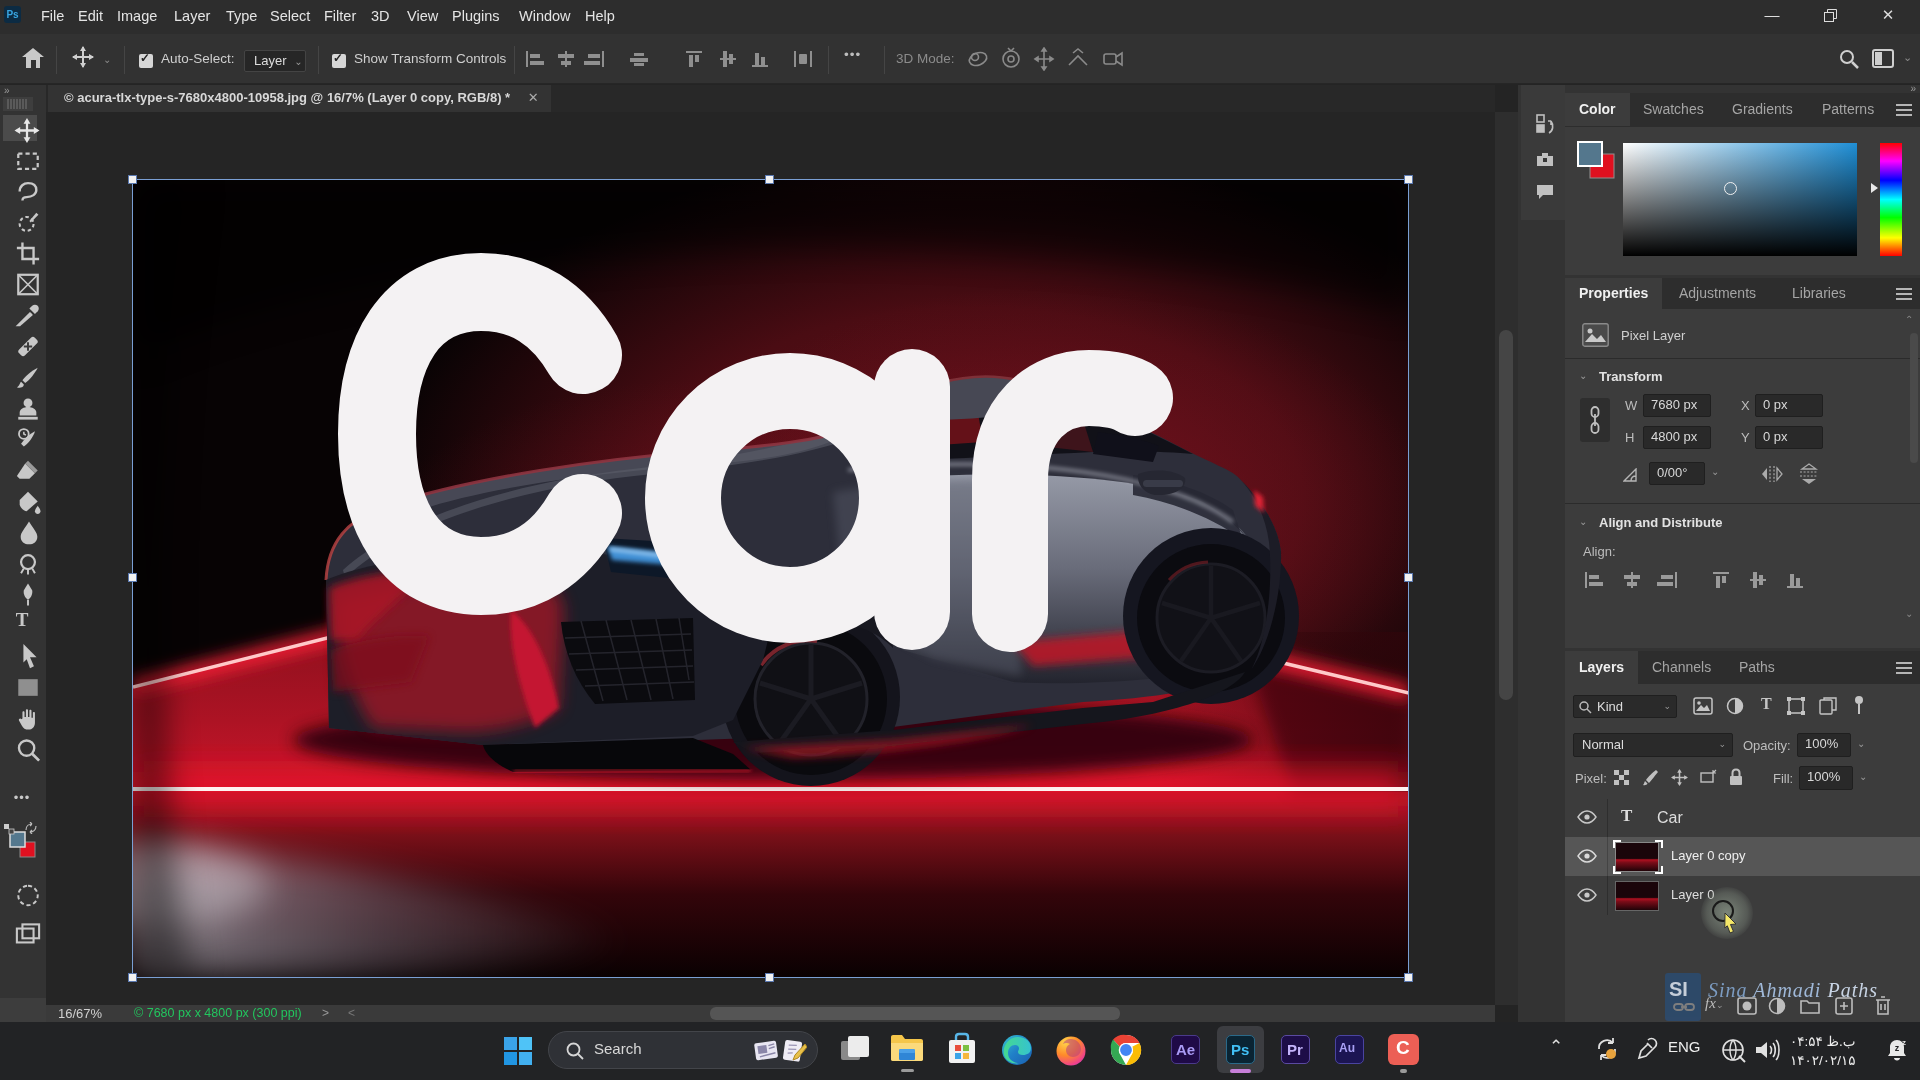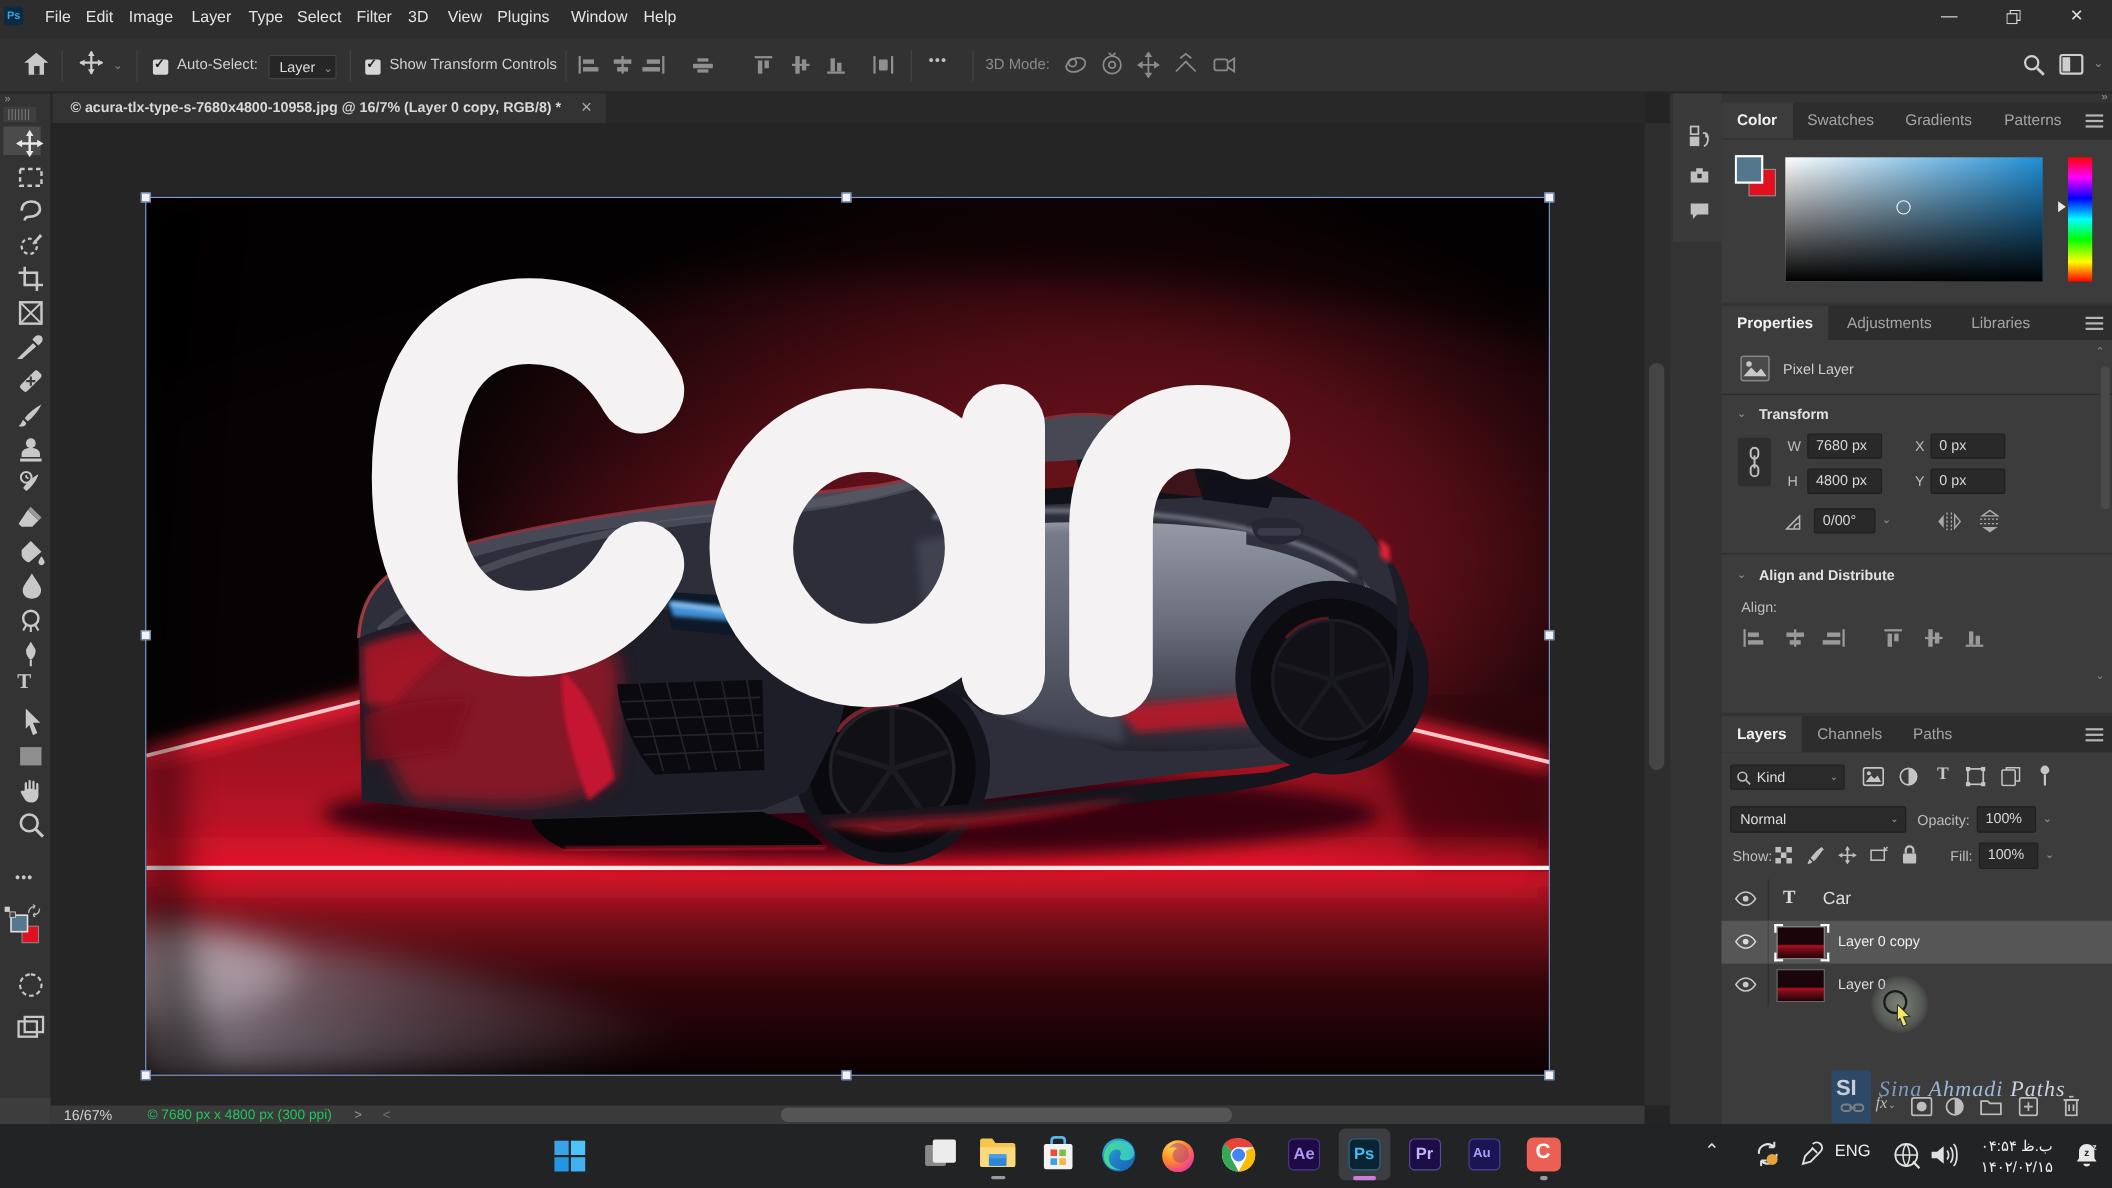--- a/index.html
+++ b/index.html
@@ -719,21 +719,21 @@
       </svg>
 
       <div class="abs" style="left:8px;top:82px;width:160px;height:24px;background:#2a2a2a;border:1px solid #1f1f1f;border-radius:2px">
         <span style="position:absolute;left:8px;top:3px;color:#ddd;font-size:13px">Normal</span>
         <span style="position:absolute;right:6px;top:5px;color:#999;font-size:9px">⌄</span>
       </div>
       <div class="plabel" style="left:178px;top:87px">Opacity:</div>
       <div class="fieldbox" style="left:232px;top:82px;width:54px;height:24px">100%</div>
       <div class="plabel" style="left:292px;top:87px;color:#999;font-size:10px">⌄</div>
 
-      <div class="plabel" style="left:10px;top:120px">Show:</div>
+      <div class="plabel" style="left:10px;top:120px">Pixel:</div>
       <svg class="abs" style="left:48px;top:118px" width="17" height="17" viewBox="0 0 17 17">
         <g fill="#c0c0c0">
             <rect x="1" y="1" width="5" height="5"></rect>
             <rect x="11" y="1" width="5" height="5"></rect>
             <rect x="6" y="6" width="5" height="5"></rect>
             <rect x="1" y="11" width="5" height="5"></rect>
             <rect x="11" y="11" width="5" height="5"></rect>
           </g>
       </svg>
       <svg class="abs" style="left:78px;top:118px" width="16" height="17" viewBox="0 0 16 17">
@@ -840,20 +840,38 @@
 
   <div id="taskbar">
 
     <svg class="abs" style="left:503px;top:14px" width="30" height="30" viewBox="0 0 30 30">
       <rect x="1" y="1" width="13" height="13" fill="#3aa3e8"></rect>
         <rect x="16" y="1" width="13" height="13" fill="#4fc3f7"></rect>
       <rect x="1" y="16" width="13" height="13" fill="#2196e3"></rect>
         <rect x="16" y="16" width="13" height="13" fill="#42b0f0"></rect>
     </svg>
 
+    <div class="abs" style="left:548px;top:9px;width:270px;height:38px;background:#2f3136;border:1px solid #43454a;border-radius:19px">
+      <svg class="abs" style="left:16px;top:9px" width="20" height="20" viewBox="0 0 20 20">
+        <circle cx="8.5" cy="8.5" r="6" stroke="#d6d6d6" stroke-width="1.8" fill="none"></circle>
+        <path d="M13,13 L18,18" stroke="#d6d6d6" stroke-width="1.8"></path>
+      </svg>
+      <span style="position:absolute;left:45px;top:8px;color:#d8d8d8;font-size:15px">Search</span>
+
+      <svg class="abs" style="left:205px;top:8px" width="26" height="22" viewBox="0 0 26 22">
+        <rect x="1" y="2" width="22" height="17" rx="2" fill="#e8e6f2" transform="rotate(-8 12 10)"></rect>
+        <rect x="4" y="5" width="9" height="8" fill="#8a86a8" transform="rotate(-8 12 10)"></rect>
+        <path d="M15,6 L21,5 M15,9 L21,8 M5,16 L21,14" stroke="#8a86a8" stroke-width="1.4" transform="rotate(-8 12 10)"></path>
+      </svg>
+      <svg class="abs" style="left:232px;top:6px" width="26" height="26" viewBox="0 0 26 26">
+        <rect x="3" y="3" width="17" height="20" rx="2" fill="#efecf5" transform="rotate(8 13 13)"></rect>
+        <path d="M7,8 L15,7 M7,12 L15,11 M7,16 L12,15" stroke="#9a94b5" stroke-width="1.3" transform="rotate(8 13 13)"></path>
+        <path d="M24,6 L14,17 L12,22 L17,20 L26,9 Z" fill="#e8c04a" stroke="#b08820" stroke-width="1"></path>
+      </svg>
+    </div>
 
     <svg class="abs" style="left:839px;top:11px" width="32" height="32" viewBox="0 0 32 32">
       <rect x="2" y="8" width="19" height="19" rx="2" fill="#9b9b9b" opacity="0.85"></rect>
       <rect x="9" y="3" width="21" height="21" rx="2" fill="#ececec"></rect>
     </svg>
 
     <svg class="abs" style="left:889px;top:11px" width="36" height="32" viewBox="0 0 36 32">
       <path d="M2,4 C2,2.9 2.9,2 4,2 L13,2 L16,6 L32,6 C33.1,6 34,6.9 34,8 L34,26 C34,27.1 33.1,28 32,28 L4,28 C2.9,28 2,27.1 2,26 Z" fill="#f5c64a"></path>
       <path d="M2,10 L34,10 L34,26 C34,27.1 33.1,28 32,28 L4,28 C2.9,28 2,27.1 2,26 Z" fill="#fbda7c"></path>
       <rect x="10" y="18" width="16" height="9" rx="1" fill="#2f86d6"></rect>
@@ -945,21 +963,21 @@
     <div class="abs" style="left:1668px;top:16px;color:#eee;font-size:15px">ENG</div>
     <svg class="abs" style="left:1720px;top:15px" width="26" height="26" viewBox="0 0 26 26">
       <circle cx="13" cy="13" r="10" stroke="#e0e0e0" stroke-width="1.6" fill="none"></circle>
       <path d="M3,13 L23,13 M13,3 C9,8 9,18 13,23 M13,3 C17,8 17,18 13,23" stroke="#e0e0e0" stroke-width="1.4" fill="none"></path>
       <path d="M19,19 L25,25" stroke="#e0e0e0" stroke-width="2"></path>
     </svg>
     <svg class="abs" style="left:1754px;top:16px" width="26" height="24" viewBox="0 0 26 24">
       <path d="M2,9 L7,9 L13,4 L13,20 L7,15 L2,15 Z" fill="#e0e0e0"></path>
       <path d="M16,8 C18,10 18,14 16,16 M19,5 C22,8 22,16 19,19 M22,2 C26,6 26,18 22,22" stroke="#e0e0e0" stroke-width="1.6" fill="none"></path>
     </svg>
-    <div class="abs" style="left:1790px;top:10px;width:87px;text-align:center;color:#eee;font-size:13.5px;line-height:19px">ب.ظ ۰۴:۵۴<br>۱۴۰۲/۰۲/۱۵</div>
+    <div class="abs" style="left:1790px;top:10px;width:87px;text-align:left;color:#eee;font-size:13.5px;line-height:19px">ب.ظ ۰۴:۵۴<br>۱۴۰۲/۰۲/۱۵</div>
     <svg class="abs" style="left:1884px;top:15px" width="26" height="26" viewBox="0 0 26 26">
       <path d="M13,3 C9,3 6,6 6,10 L6,16 L4,19 L22,19 L20,16 L20,10 C20,6 17,3 13,3 Z" fill="#e8e8e8"></path>
       <path d="M10,21 C10,22.5 11.3,23.5 13,23.5 C14.7,23.5 16,22.5 16,21 Z" fill="#e8e8e8"></path>
       <text x="13" y="14" font-size="9" font-weight="bold" fill="#222325" text-anchor="middle" font-family="Liberation Sans">z</text>
       <text x="20" y="8" font-size="8" font-weight="bold" fill="#e8e8e8" text-anchor="middle" font-family="Liberation Sans">z</text>
     </svg>
   </div>
 
 </div>
 

